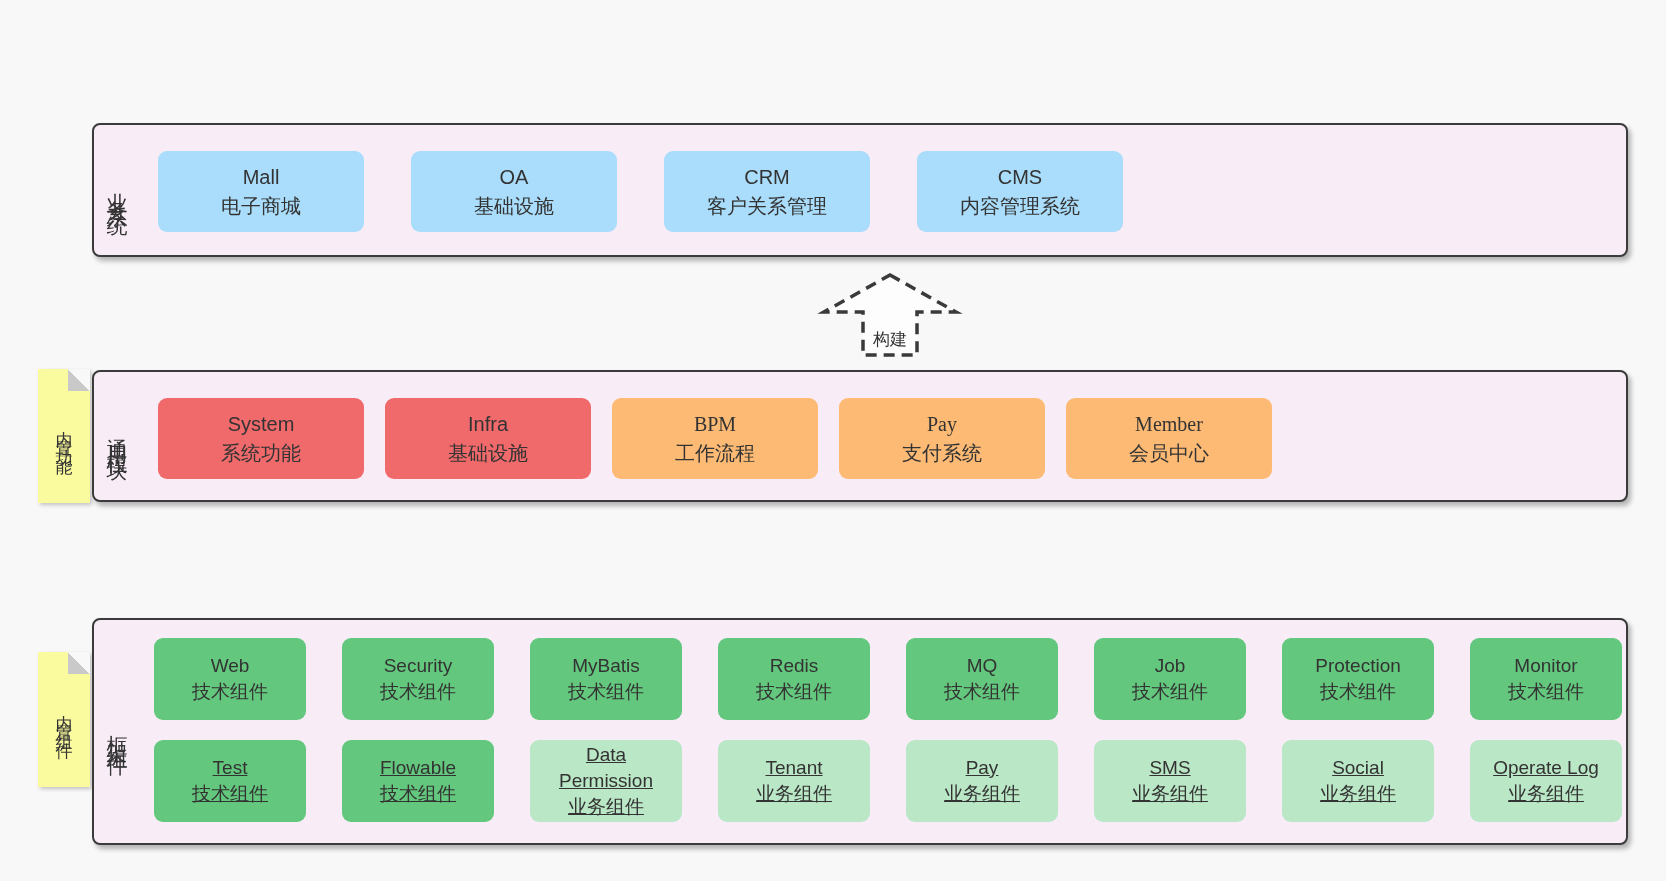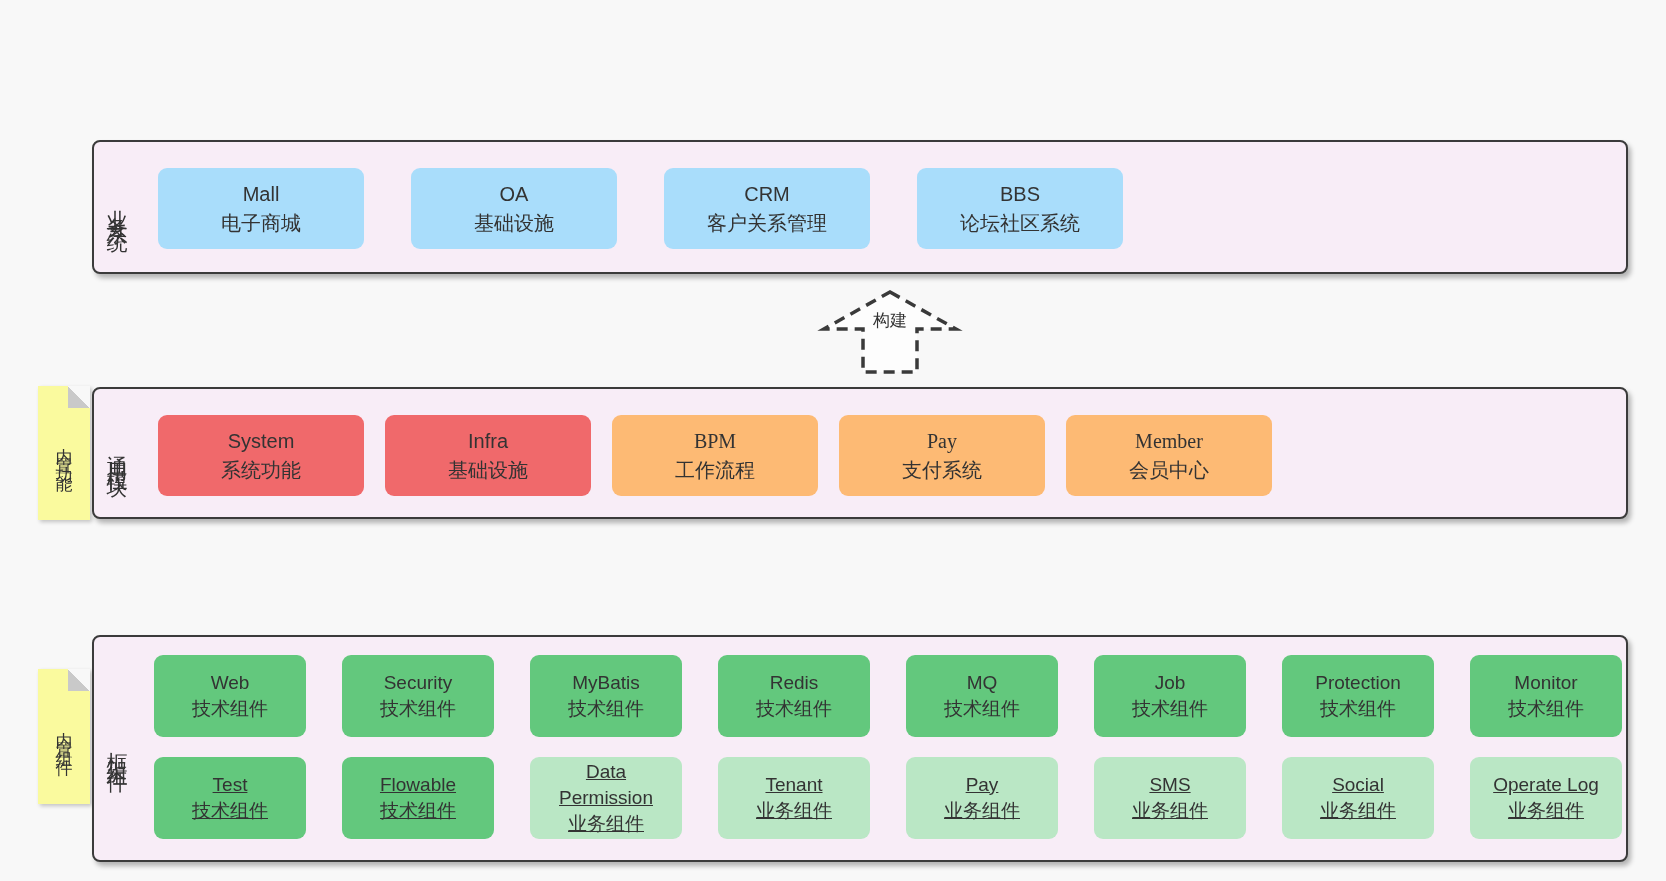--- a/index.html
+++ b/index.html
@@ -3,21 +3,21 @@
 <meta charset="utf-8">
 <style>
   html,body { margin:0; padding:0; }
   body {
     width:1666px; height:881px;
     background:#f8f8f8;
     font-family:"Liberation Sans","DejaVu Sans",sans-serif;
     color:#333;
     overflow:hidden;
   }
-  .canvas { position:relative; width:1666px; height:779px;margin-top:17px; }
+  .canvas { position:relative; width:1666px; height:779px; }
 
   
   .container {
     position:absolute;
     background:#f8edf7;
     border:2px solid #3b3b3b;
     border-radius:8px;
     box-shadow:3px 4px 5px rgba(0,0,0,0.28);
     box-sizing:border-box;
   }
@@ -77,21 +77,21 @@
     font-size:17px; letter-spacing:9px; line-height:1;
     white-space:nowrap; color:#333;
   }
 
   
   .arrow { position:absolute; width:140px; height:86px; }
   #a1 { left:820px; top:272px; }
   #a2 { left:824px; top:518px; }
   .arrow svg { display:block; width:100%; height:100%; overflow:visible; }
   .arrow-label {
-    position:absolute; top:20px; left:50%;
+    position:absolute; top:56px; left:50%;
     transform:translateX(-50%);
     background:#fdfdfd;
     font-size:17px; line-height:24px; padding:0 3px;
     white-space:nowrap; color:#333;
   }
 </style>
 </head>
 <body>
 
 <div class="canvas">
@@ -105,22 +105,22 @@
         </div>
         <div class="box v-blue">
           <span class="en">OA</span>
           <span class="zh">基础设施</span>
         </div>
         <div class="box v-blue">
           <span class="en">CRM</span>
           <span class="zh">客户关系管理</span>
         </div>
         <div class="box v-blue">
-          <span class="en">BBS</span>
-          <span class="zh">论坛社区系统</span>
+          <span class="en">CMS</span>
+          <span class="zh">内容管理系统</span>
         </div>
       </div>
   </div>
 
   <div class="arrow" id="a1">
     <svg viewBox="0 0 140 86">
       <path d="M70 3 L136 40 L97 40 L97 83 L43 83 L43 40 L4 40 Z" fill="#fdfdfd" stroke="#3a3a3a" stroke-width="3.5" stroke-dasharray="11 7" stroke-linejoin="miter"></path>
     </svg>
     <div class="arrow-label">构建</div>
   </div>

